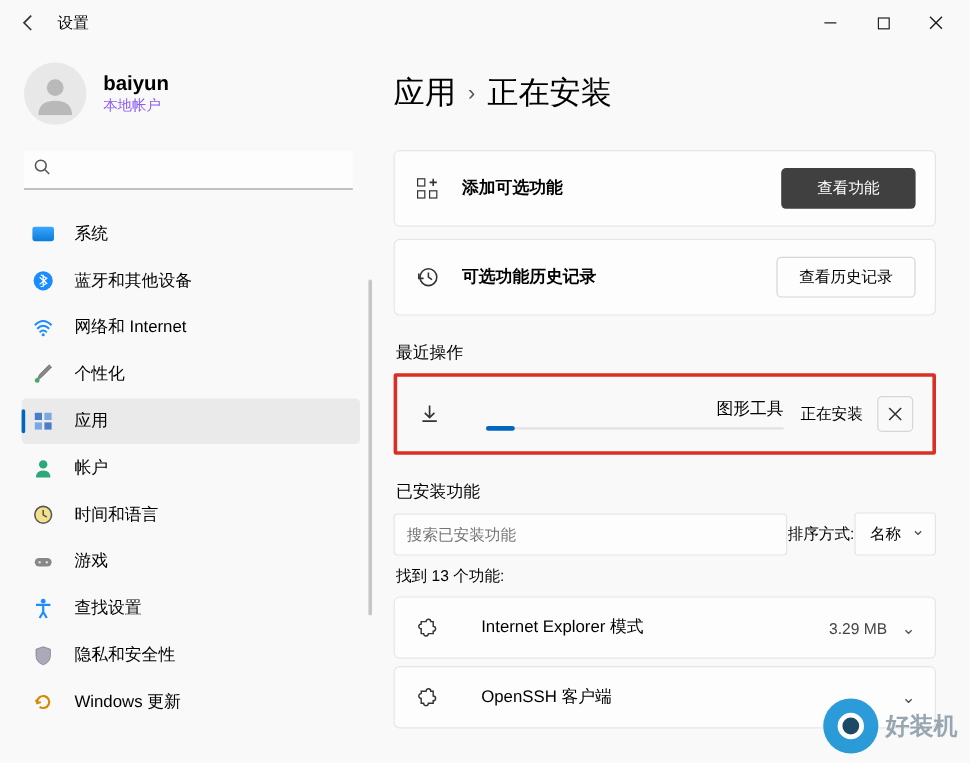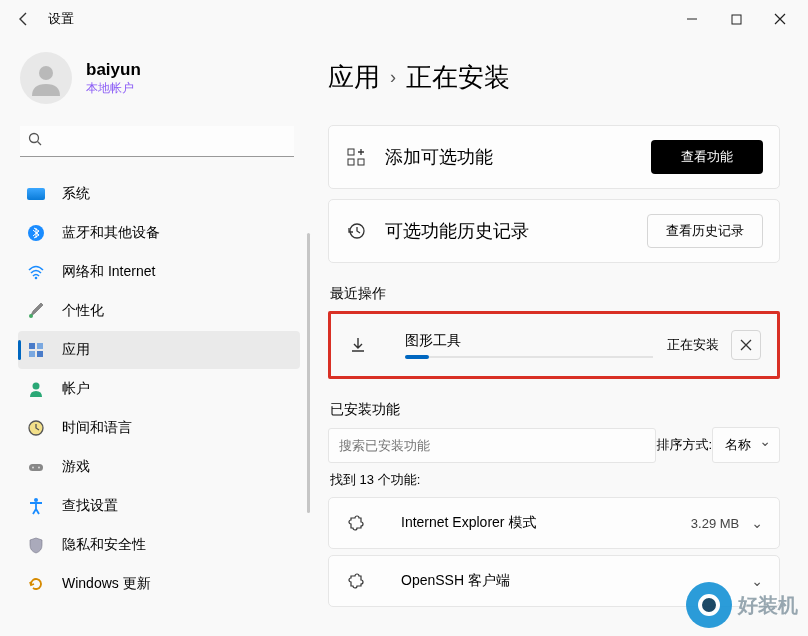--- a/index.html
+++ b/index.html
@@ -29,29 +29,29 @@
     .nav-item.active::before { content: ""; position: absolute; left: 0; top: 9px; bottom: 9px; width: 3px; background: #0067c0; border-radius: 2px; }
     .nav-icon { width: 20px; height: 20px; margin-right: 16px; display: flex; align-items: center; justify-content: center; }
     .nav-scroll { position: absolute; right: 0; top: 195px; width: 3px; height: 280px; background: #c6c6c6; border-radius: 2px; }
     
     .content { flex: 1; padding: 22px 28px 0 18px; overflow-y: auto; }
     .breadcrumb { font-size: 26px; display: flex; align-items: center; gap: 10px; margin-bottom: 30px; }
     .bc-sep { font-size: 18px; color: #555; }
     
     .card { border: 1px solid #e6e6e6; border-radius: 5px; background: #fdfdfd; padding: 14px 16px; margin-bottom: 10px; display: flex; align-items: center; }
     .card-icon { width: 22px; height: 22px; margin-right: 18px; display: flex; align-items: center; justify-content: center; }
-    .card-label { flex: 1; font-size: 18px; }
-    .btn-primary { background: #000000; color: #fff; border: none; border-radius: 4px; padding: 8px 30px; font-size: 13px; cursor: pointer; }
+    .card-label { flex: 1; font-size: 14px; font-weight: bold; }
+    .btn-primary { background: #404040; color: #fff; border: none; border-radius: 4px; padding: 8px 30px; font-size: 13px; cursor: pointer; }
     .btn-secondary { background: #fdfdfd; border: 1px solid #d6d6d6; border-radius: 4px; padding: 7px 18px; font-size: 13px; cursor: pointer; }
     
     .section-title { font-size: 14px; margin: 22px 0 8px 2px; }
     
     .hl-card { border: 3px solid #d93025; border-radius: 2px; padding: 16px 16px; display: flex; align-items: center; margin-bottom: 6px; }
     .install-area { flex: 1; margin-left: 18px; }
-    .install-title { font-size: 14px; margin-bottom: 6px; }
+    .install-title { font-size: 14px; margin-bottom: 6px; text-align: right; }
     .progress-line { height: 2px; background: #e3e3e3; position: relative; }
     .progress-line::before { content:""; position:absolute; left:0; top:-1px; width: 24px; height: 4px; background:#0067c0; border-radius:2px;}
     .install-status { font-size: 13px; margin-left: 14px; white-space: nowrap; }
     .close-sq { width: 30px; height: 30px; border: 1px solid #d6d6d6; border-radius: 4px; display: flex; align-items: center; justify-content: center; margin-left: 12px; cursor: pointer; }
     
     .filter-row { display: flex; align-items: center; margin-bottom: 8px; }
     .filter-input { flex: 1; border: 1px solid #e5e5e5; padding: 9px 10px; font-size: 13px; background:#fdfdfd; border-radius:3px;}
     .sort-lbl { font-size: 13px; }
     .sort-sel { border: 1px solid #e5e5e5; padding: 8px 28px 8px 12px; font-size: 13px; background:#fdfdfd; border-radius:3px; position:relative; cursor:pointer;}
     .sort-sel::after{content:"⌄"; position:absolute; right:8px; top:5px; font-size:14px; color:#555;}

